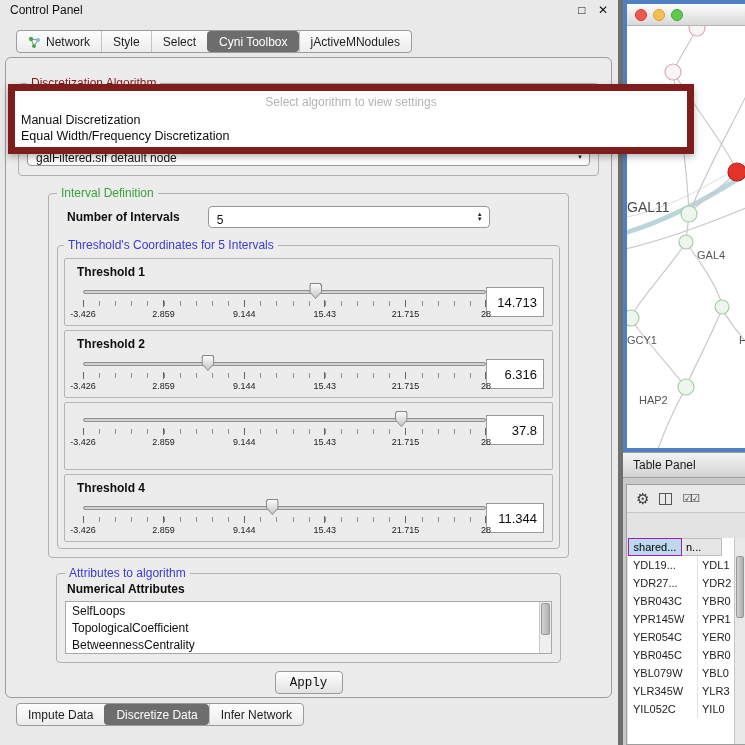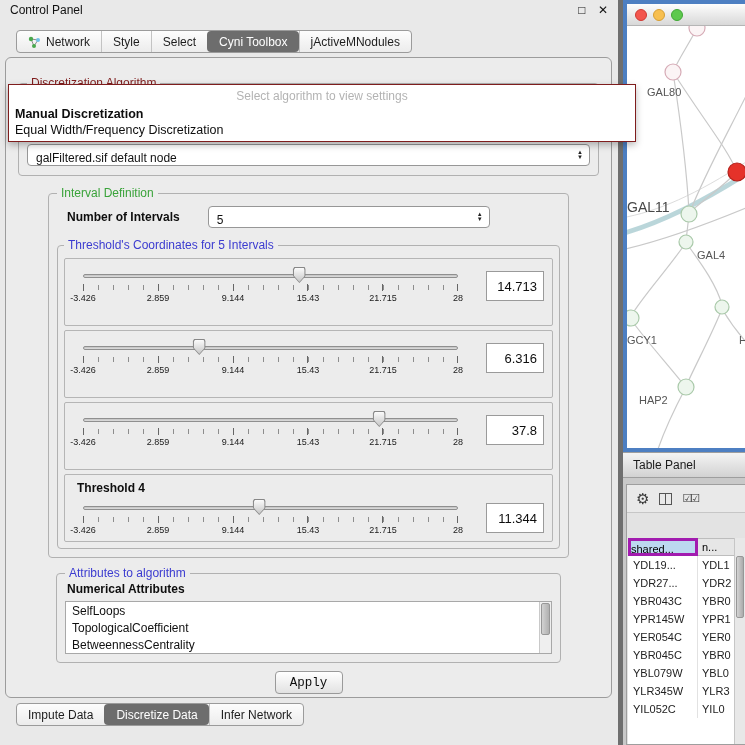--- a/index.html
+++ b/index.html
@@ -27,38 +27,38 @@
   .fs-algo{height:44px;margin-top:8px}
   .fs-tabledata{margin-top:6px;padding:2px 8px 9px}
   .fs-intervals{margin:10px 34px 8px;padding:4px 8px 8px}
   .fs-intervals>legend{color:#3aa33a}
   .fs-thresholds{margin:0;padding:6px 6px 2px}
   .fs-thresholds>legend{color:#3b3bd0}
   .fs-attrs{margin:8px 42px 6px;padding:2px 8px 8px}
   .fs-attrs>legend{color:#3b3bd0}
 
   .focus-combo{position:absolute;left:18px;top:33px;width:574px;height:25px;background:#fff;border:1px solid #86aede;border-radius:5px;box-shadow:0 0 4px #86aede;z-index:1}
-  .popup{position:absolute;left:2px;top:26px;width:628px;background:#fff;border:1px solid #7f1d1d;box-shadow:0 3px 7px rgba(0,0,0,.28);z-index:2;padding-bottom:3px}
+  .popup{position:absolute;left:2px;top:26px;width:686px;background:#fff;border:7px solid #7f1d1d;box-shadow:0 3px 7px rgba(0,0,0,.28);z-index:2;padding-bottom:3px}
   .popup .ph{text-align:center;color:#b3b3b3;font-size:12px;padding:4px 0 3px}
   .popup .opt{font-size:12.5px;padding:1px 6px;color:#0d0d0d}
-  .popup .opt.bold{font-weight:bold}
+  .popup .opt.bold{font-weight:normal}
 
   .combo{position:relative;height:22px;background:#fff;border:1px solid #979797;border-radius:4px;display:flex;align-items:flex-end;font-size:12px;color:#111;padding:0 24px 0 8px}
   .combo .combo-text{white-space:nowrap;overflow:hidden}
   .stepper{position:absolute;right:6px;top:0;bottom:0;display:flex;flex-direction:column;justify-content:center;text-align:center;color:#222}
   .stepper span{font-size:6px;line-height:5px}
 
   .count-row{display:flex;align-items:center;margin:2px 4px 10px 10px}
   .lbl-bold{font-weight:bold;font-size:12px;color:#0e0e0e}
   .combo.count{width:282px;margin-left:28px}
 
   .threshold{position:relative;height:68px;border:1px solid #b5b5b5;border-radius:2px;background:#ececec;margin-bottom:4px;padding:4px 8px 2px 10px}
   .th-label{font-weight:bold;font-size:12px;color:#0e0e0e;margin:2px 0 0 2px}
   .th-row{display:flex;align-items:center}
-  .slider{position:relative;flex:1;height:46px;margin:0 28px 0 8px}
+  .slider{position:relative;flex:1;height:46px;margin:0 0 0 8px}
   .track{position:absolute;left:0;right:0;top:11px;height:4px;background:linear-gradient(#c2c2c2,#dedede);border:1px solid #8f8f8f;border-radius:3px}
   .thumb{position:absolute;top:4px;width:13px;height:16px;transform:translateX(-50%);background:#878787;clip-path:polygon(10% 0,90% 0,100% 14%,100% 55%,50% 100%,0 55%,0 14%);z-index:2}
   .thumb::after{content:"";position:absolute;left:1px;right:1px;top:1px;bottom:1px;background:linear-gradient(#fbfbfb,#c6c6c6);clip-path:polygon(10% 0,90% 0,100% 14%,100% 55%,50% 100%,0 55%,0 14%)}
   .ticks{position:absolute;left:0;right:0;top:22px;height:5px;background:repeating-linear-gradient(90deg,#8d8d8d 0,#8d8d8d 1px,transparent 1px,transparent 4%)}
   .majorticks{position:absolute;left:0;right:0;top:21px;height:7px;background-image:linear-gradient(#666,#666),linear-gradient(#666,#666),linear-gradient(#666,#666),linear-gradient(#666,#666),linear-gradient(#666,#666),linear-gradient(#666,#666);background-repeat:no-repeat;background-size:1px 7px;background-position:0 0,20% 0,40% 0,60% 0,80% 0,100% 0}
   .scale{position:absolute;left:0;right:0;top:30px;height:12px;font-size:9px;color:#1a1a1a}
   .scale span{position:absolute;transform:translateX(-50%);white-space:nowrap}
   .scale span:nth-child(1){left:0}
   .scale span:nth-child(2){left:20%}
   .scale span:nth-child(3){left:40%}
@@ -98,21 +98,21 @@
   .table-panel{position:absolute;left:623px;top:452px;width:122px;height:293px;background:#c9c9c9}
   .tp-header{height:26px;line-height:25px;padding-left:10px;font-size:12px;color:#1b1b1b;background:linear-gradient(#f4f4f4,#d2d2d2);border-top:1px solid #9e9e9e;border-bottom:1px solid #9e9e9e}
   .tp-body{position:absolute;left:3px;right:0;top:32px;bottom:0;background:#e3e3e3;border:1px solid #9e9e9e;border-right:none}
   .tp-toolbar{height:28px;display:flex;align-items:center;gap:10px;padding-left:9px;background:#e9e9e9;border-bottom:1px solid #c6c6c6}
   .gear{font-size:15px;color:#3a3a3a}
   .colicon{width:13px;height:12px;border:1px solid #555;background:linear-gradient(90deg,transparent 0 5px,#555 5px 6px,transparent 6px)}
   .check{font-size:11px;color:#333;letter-spacing:-2px}
   .tp-table{position:absolute;left:1px;right:0;top:53px;bottom:0;background:#fff}
   .tp-head-row{display:flex;height:18px}
   .hc{font-size:11px;line-height:16px;overflow:hidden;white-space:nowrap}
-  .hc.c1{width:70px;background:#bcd9f0;border:3px solid #a21caf}
+  .hc.c1{width:54px;text-align:center;background:#bcd9f0;border:1px solid #a21caf}
   .hc.c2{width:40px;padding-left:4px;background:#e6e6e6;border:1px solid #bdbdbd;border-left:none}
   .tp-row{display:flex;height:18px;background:#fff}
   .tc{font-size:11px;line-height:18px;overflow:hidden;white-space:nowrap;color:#222}
   .tc.c1{width:70px;padding-left:5px;border-right:1px solid #e2e2e2}
   .tc.c2{width:40px;padding-left:4px}
   .tp-scroll{position:absolute;right:0;top:0;bottom:0;width:11px;background:#e8e8e8;border-left:1px solid #c6c6c6}
   .tp-thumb{position:absolute;left:1px;right:1px;top:18px;height:62px;background:linear-gradient(90deg,#d4d4d4,#ababab);border:1px solid #979797;border-radius:2px}
 </style>
 </head>
 <body>
@@ -192,40 +192,42 @@
               <span>▲</span>
               <span>▼</span>
             </span>
           </div>
         </div>
 
         <fieldset class="fs-thresholds">
           <legend>Threshold's Coordinates for 5 Intervals</legend>
 
           <div class="threshold">
+            <div class="th-label">Threshold 1</div>
             <div class="th-row">
               <div class="slider">
                 <div class="track"></div>
                 <div class="thumb" style="left: 57.7%;"></div>
                 <div class="ticks"></div>
                 <div class="majorticks"></div>
                 <div class="scale">
                   <span>-3.426</span>
                     <span>2.859</span>
                     <span>9.144</span>
                     <span>15.43</span>
                     <span>21.715</span>
                     <span>28</span>
                 </div>
               </div>
               <div class="value-box">14.713</div>
             </div>
           </div>
 
           <div class="threshold">
+            <div class="th-label">Threshold 2</div>
             <div class="th-row">
               <div class="slider">
                 <div class="track"></div>
                 <div class="thumb" style="left: 31%;"></div>
                 <div class="ticks"></div>
                 <div class="majorticks"></div>
                 <div class="scale">
                   <span>-3.426</span>
                     <span>2.859</span>
                     <span>9.144</span>

